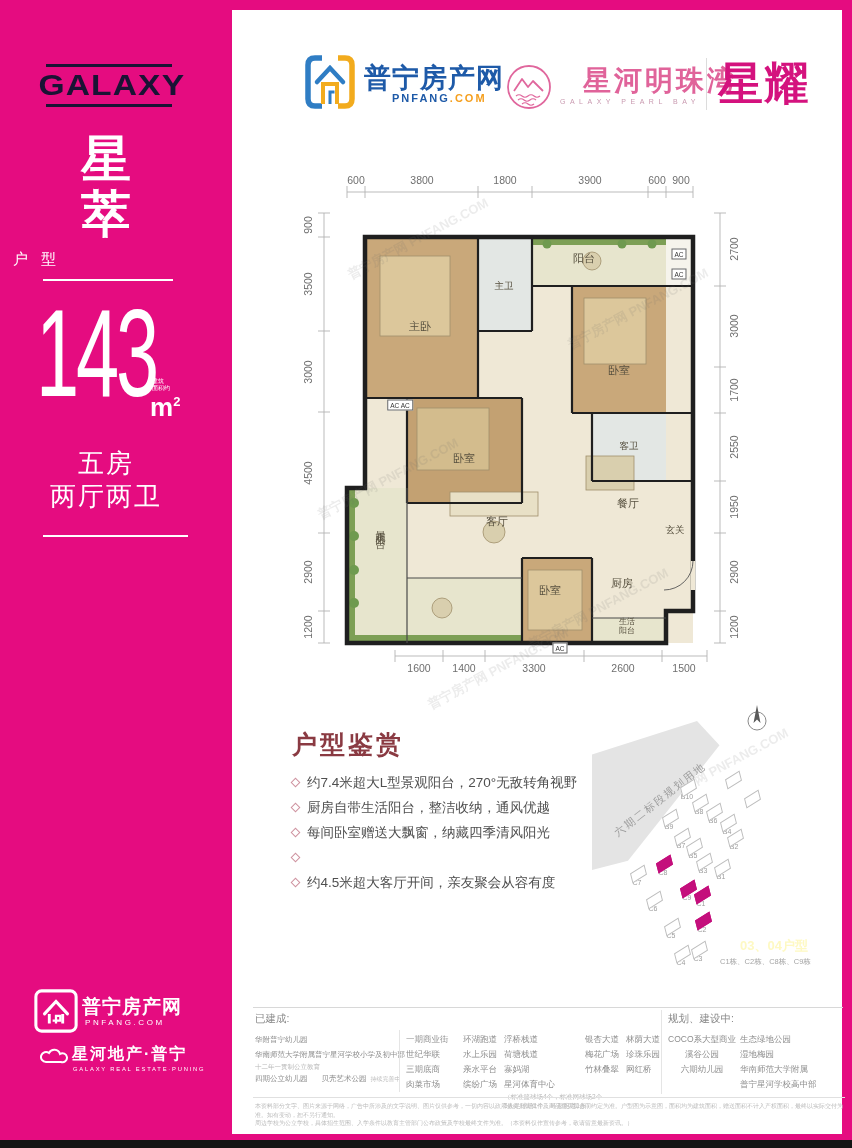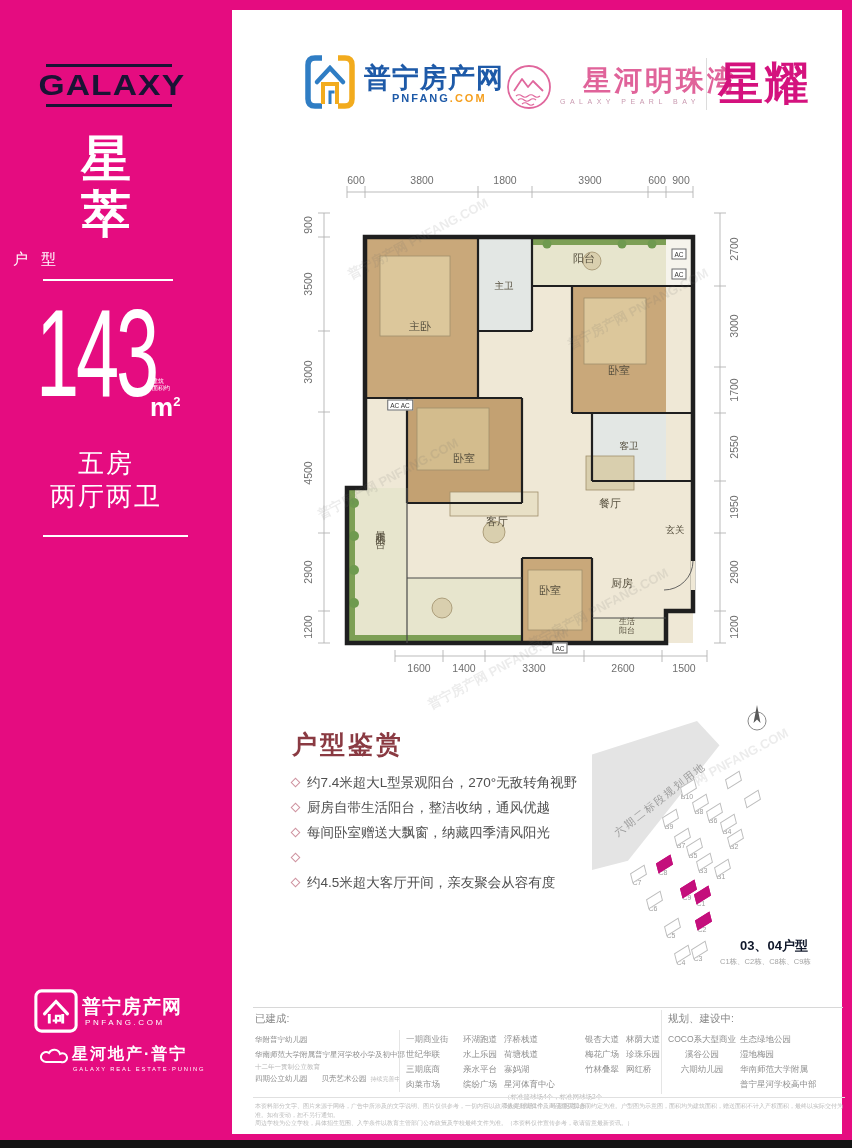--- a/index.html
+++ b/index.html
@@ -51,21 +51,21 @@
 
   
   .siteplan{position:absolute;left:592px;top:695px;width:256px;height:285px;}
   .splot{position:absolute;left:0;top:26px;width:150px;height:152px;background:#e4e4e4;
          clip-path:polygon(0 22%,70% 0,85% 16%,24% 92%,0 98%);}
   .snote{position:absolute;left:6px;top:80px;width:170px;transform:rotate(-38deg);font-size:10.5px;letter-spacing:2px;color:#9c9c9c;}
   .bldg{position:absolute;}
   .bldg i{display:block;width:15px;height:8px;border:1px solid #bdbdbd;background:#fff;transform:rotate(-32deg) skewX(-18deg);}
   .bldg span{display:block;width:22px;margin-left:-4px;text-align:center;font-size:7px;color:#9d9d9d;line-height:8px;}
   .bldg.hl i{background:#c40f7c;border-color:#c40f7c;}
-  .sp-title{position:absolute;left:148px;top:242px;font-size:13px;font-weight:700;color:#0f172a;}
+  .sp-title{position:absolute;left:148px;top:242px;font-size:13px;font-weight:700;color:#fef9c3;}
   .sp-sub{position:absolute;left:128px;top:262px;font-size:7.5px;color:#a5a5a5;}
 
   
   .slogan{position:absolute;left:236px;top:982px;width:606px;text-align:center;font-size:18px;font-weight:700;color:#3d3d3d;letter-spacing:1.5px;}
   .hline{position:absolute;height:1px;background:#d8d8d8;}
   .vline{position:absolute;width:1px;background:#e5e5e5;}
   .flabel{position:absolute;font-size:10.5px;color:#8a8a8a;}
   .fcol{position:absolute;font-size:8.5px;color:#8e8e8e;line-height:15px;white-space:nowrap;}
   .fcol1{font-size:7.5px;}
   .fnote{font-size:6.5px;color:#b8b8b8;line-height:9px;}
@@ -219,21 +219,21 @@
         <span class="dim dim-v" style="left: 442px; top: 469px;">1200</span>
       </div>
 
     
     <div class="rlabel" style="left:292px;top:100px;">阳台</div>
     <div class="rlabel rsmall" style="left:212px;top:128px;">主卫</div>
     <div class="rlabel" style="left:128px;top:168px;">主卧</div>
     <div class="rlabel" style="left:172px;top:300px;">卧室</div>
     <div class="rlabel" style="left:327px;top:212px;">卧室</div>
     <div class="rlabel rsmall" style="left:337px;top:288px;">客卫</div>
-    <div class="rlabel" style="left:318px;top:345px;">餐厅</div>
+    <div class="rlabel" style="left:336px;top:345px;">餐厅</div>
     <div class="rlabel" style="left:205px;top:363px;">客厅</div>
     <div class="rlabel rsmall" style="left:383px;top:372px;">玄关</div>
     <div class="rlabel rvert" style="left:88px;top:370px;">景观阳台</div>
     <div class="rlabel" style="left:258px;top:432px;">卧室</div>
     <div class="rlabel" style="left:330px;top:425px;">厨房</div>
     <div class="rlabel rtwo" style="left:335px;top:468px;">
       <div>生活</div>
       <div>阳台</div>
     </div>
     <div class="acbox" style="left:387px;top:96px;">AC</div>

